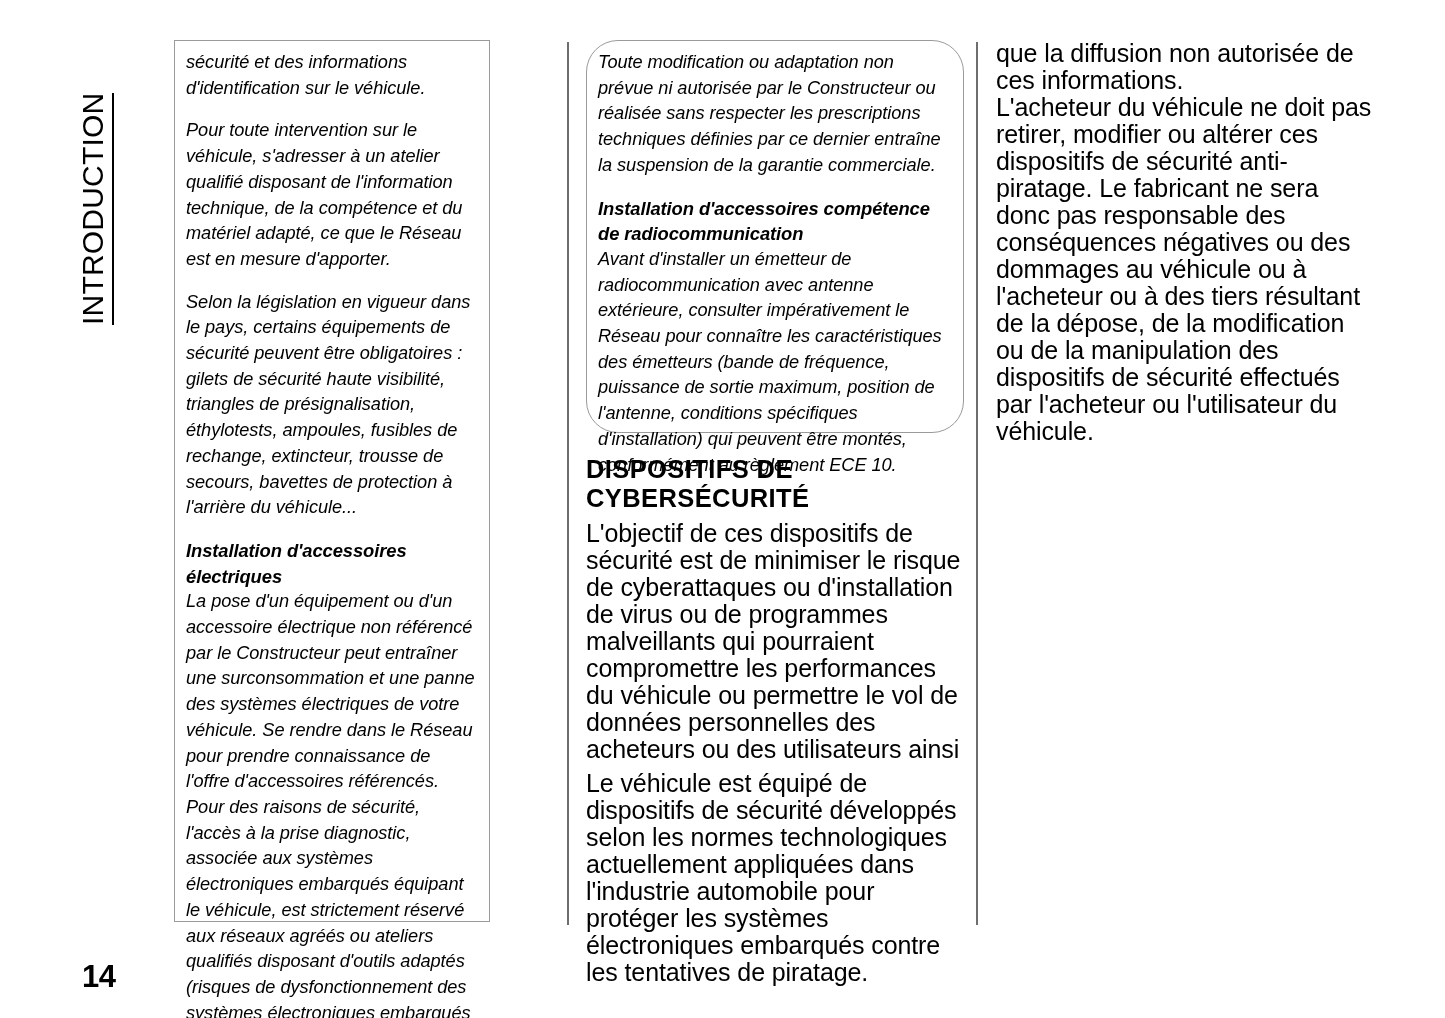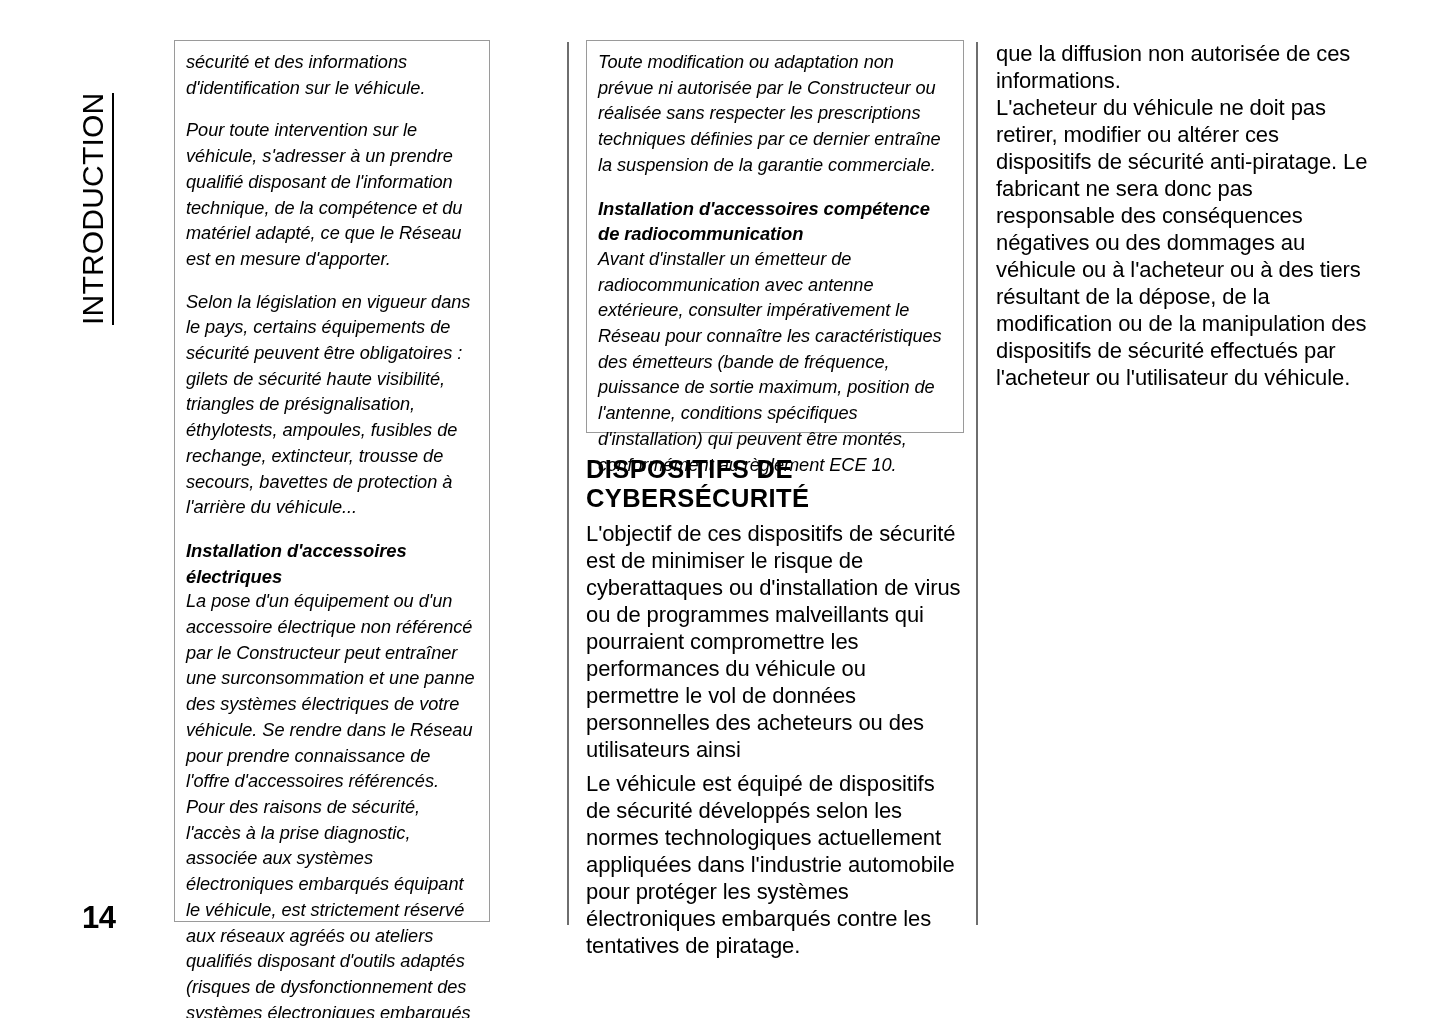--- a/index.html
+++ b/index.html
@@ -58,21 +58,21 @@
   #vrule-2 { left: 976px; }
 
   
   .framed {
     border: 1px solid #9a9a9a;
     box-sizing: border-box;
     padding: 9px 11px 10px 11px;
     background: #ffffff;
   }
   #box1 { height: 882px; }
-  #box2 { height: 393px; }
+  #box2 { height: 393px; border-radius: 32px; }
 
   
   .it-body {
     font-style: italic;
     font-size: 18.2px;
     line-height: 25.7px;
     margin: 0;
     letter-spacing: -0.05px;
   }
   .it-body + .it-body { margin-top: 17px; }
@@ -91,54 +91,54 @@
   .sec-title {
     font-weight: bold;
     font-size: 25.5px;
     line-height: 29px;
     letter-spacing: 0.4px;
     margin: 0;
     text-transform: uppercase;
   }
 
   .up-body {
-    font-size: 22px;
+    font-size: 25px;
     line-height: 27px;
     margin: 0;
     letter-spacing: -0.1px;
   }
 
   #cyber-block { margin-top: 22px; }
   #cyber-block .up-body { margin-top: 7px; }
 
   
   #page-number {
     position: absolute;
     left: 82px;
-    top: 900px;
+    top: 959px;
     font-size: 31px;
     font-weight: bold;
     letter-spacing: -0.5px;
   }
 </style>
 </head>
 <body>
 
 <div id="section-tab">
   <div class="rot">INTRODUCTION</div>
 </div>
 
 <div class="vrule" id="vrule-1"></div>
 <div class="vrule" id="vrule-2"></div>
 
 <div class="col" id="col1">
   <div class="framed" id="box1">
 
     <p class="it-body tight">sécurité et des informations d'identification sur le véhicule.</p>
-    <p class="it-body">Pour toute intervention sur le véhicule, s'adresser à un prendre qualifié disposant de l'information technique, de la compétence et du matériel adapté, ce que le Réseau est en mesure d'apporter.</p>
+    <p class="it-body">Pour toute intervention sur le véhicule, s'adresser à un atelier qualifié disposant de l'information technique, de la compétence et du matériel adapté, ce que le Réseau est en mesure d'apporter.</p>
     <p class="it-body">Selon la législation en vigueur dans le pays, certains équipements de sécurité peuvent être obligatoires : gilets de sécurité haute visibilité, triangles de présignalisation, éthylotests, ampoules, fusibles de rechange, extincteur, trousse de secours, bavettes de protection à l'arrière du véhicule...</p>
 
     <p class="it-head spaced">Installation d'accessoires électriques</p>
 
     <p class="it-body tight">La pose d'un équipement ou d'un accessoire électrique non référencé par le Constructeur peut entraîner une surconsommation et une panne des systèmes électriques de votre véhicule. Se rendre dans le Réseau pour prendre connaissance de l'offre d'accessoires référencés.</p>
     <p class="it-body tight">Pour des raisons de sécurité, l'accès à la prise diagnostic, associée aux systèmes électroniques embarqués équipant le véhicule, est strictement réservé aux réseaux agréés ou ateliers qualifiés disposant d'outils adaptés (risques de dysfonctionnement des systèmes électroniques embarqués pouvant générer des pannes ou des accidents graves). La responsabilité du Constructeur ne saurait être engagée en cas de non-respect de cette consigne.</p>
 
   </div>
 </div>
 

